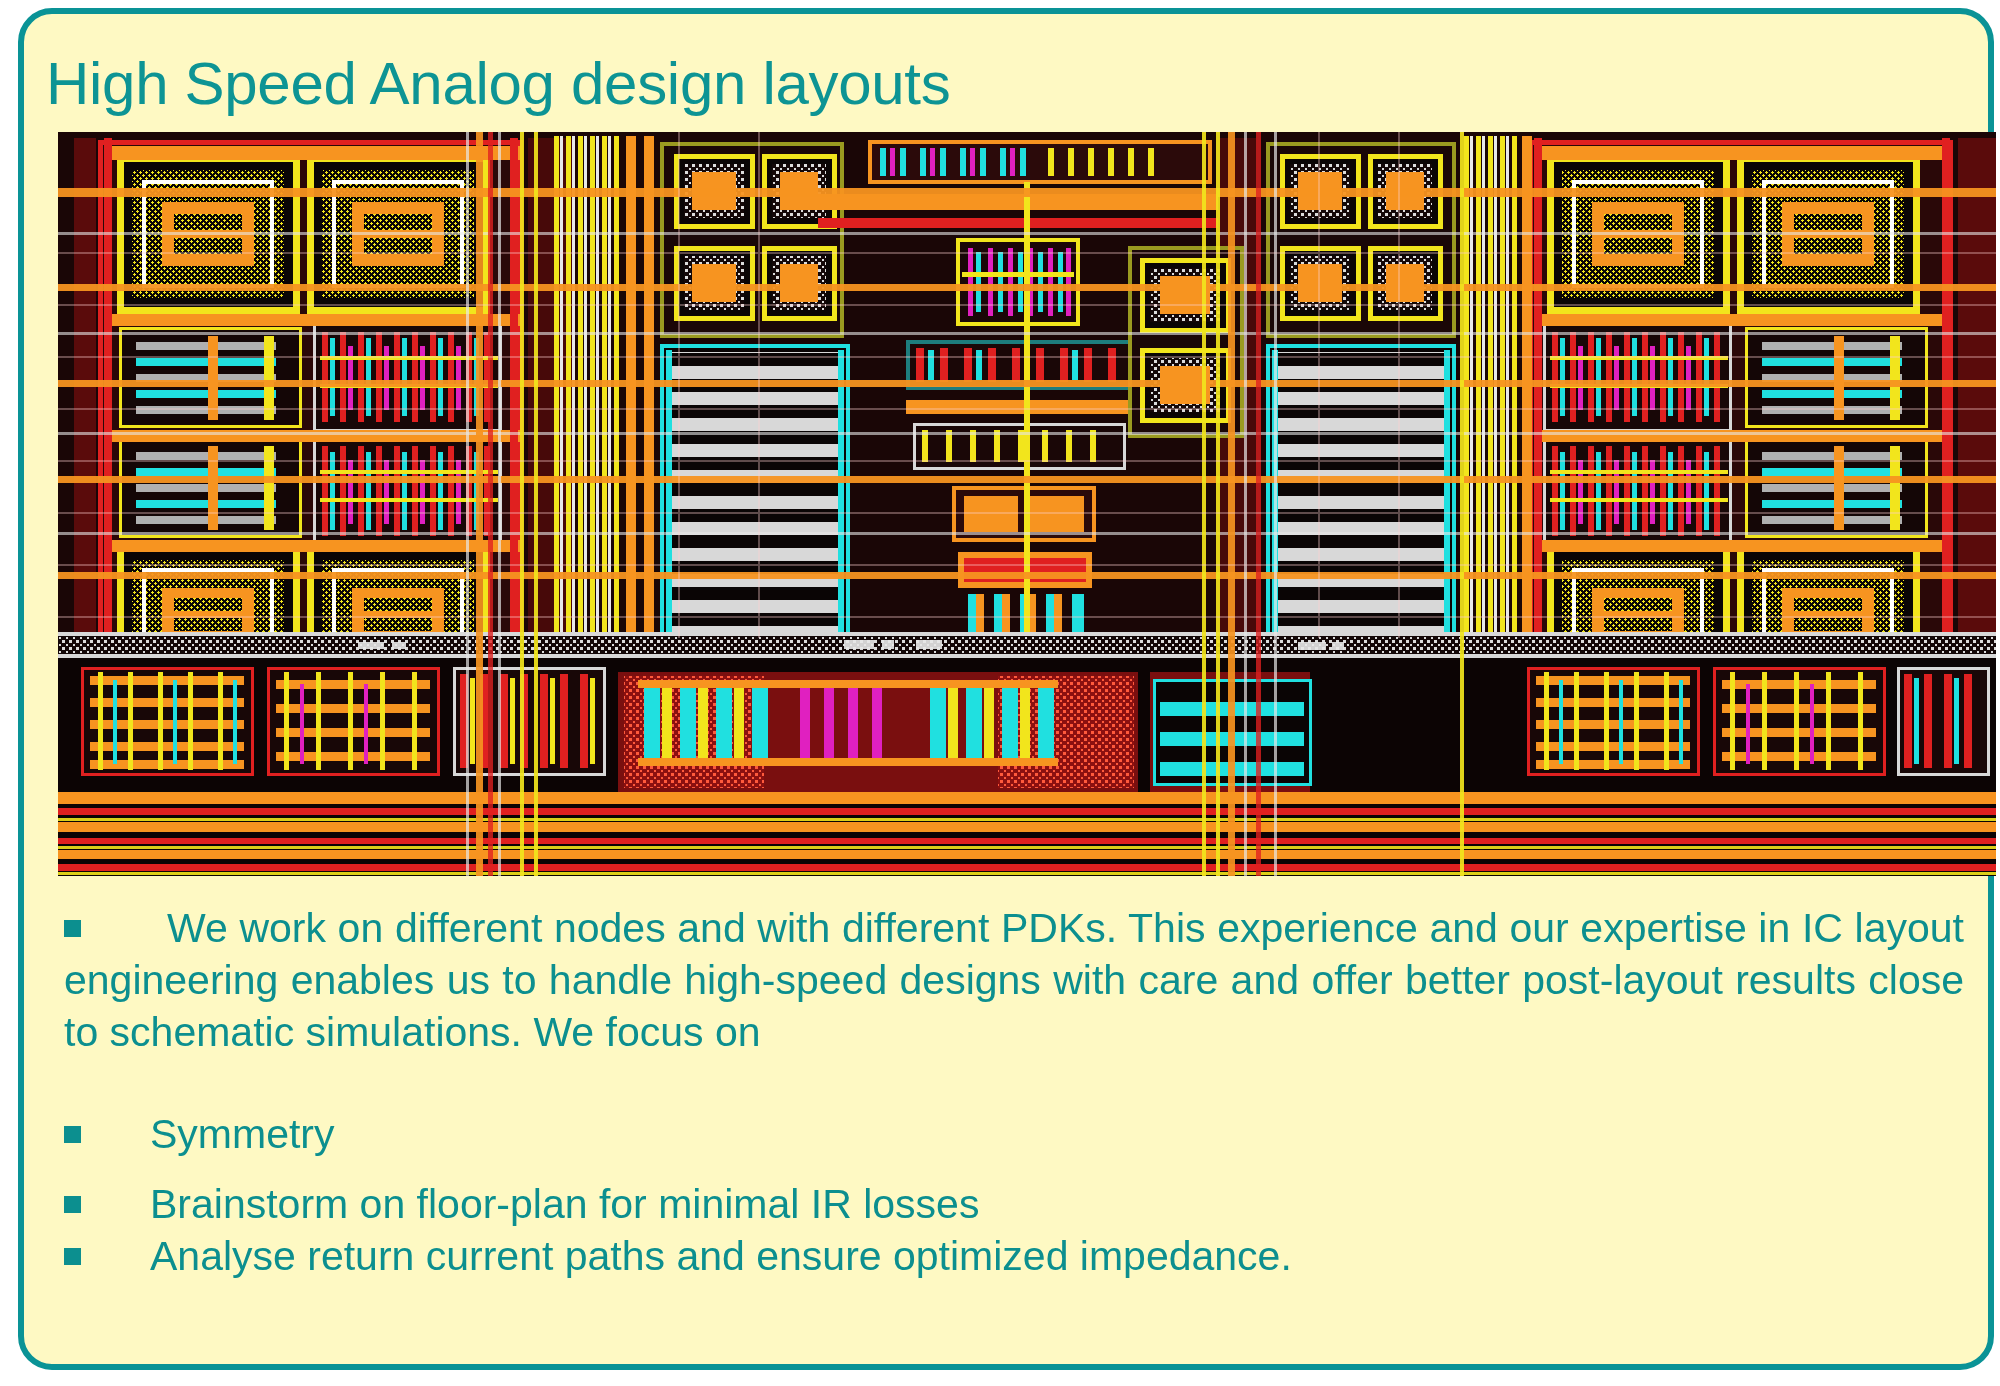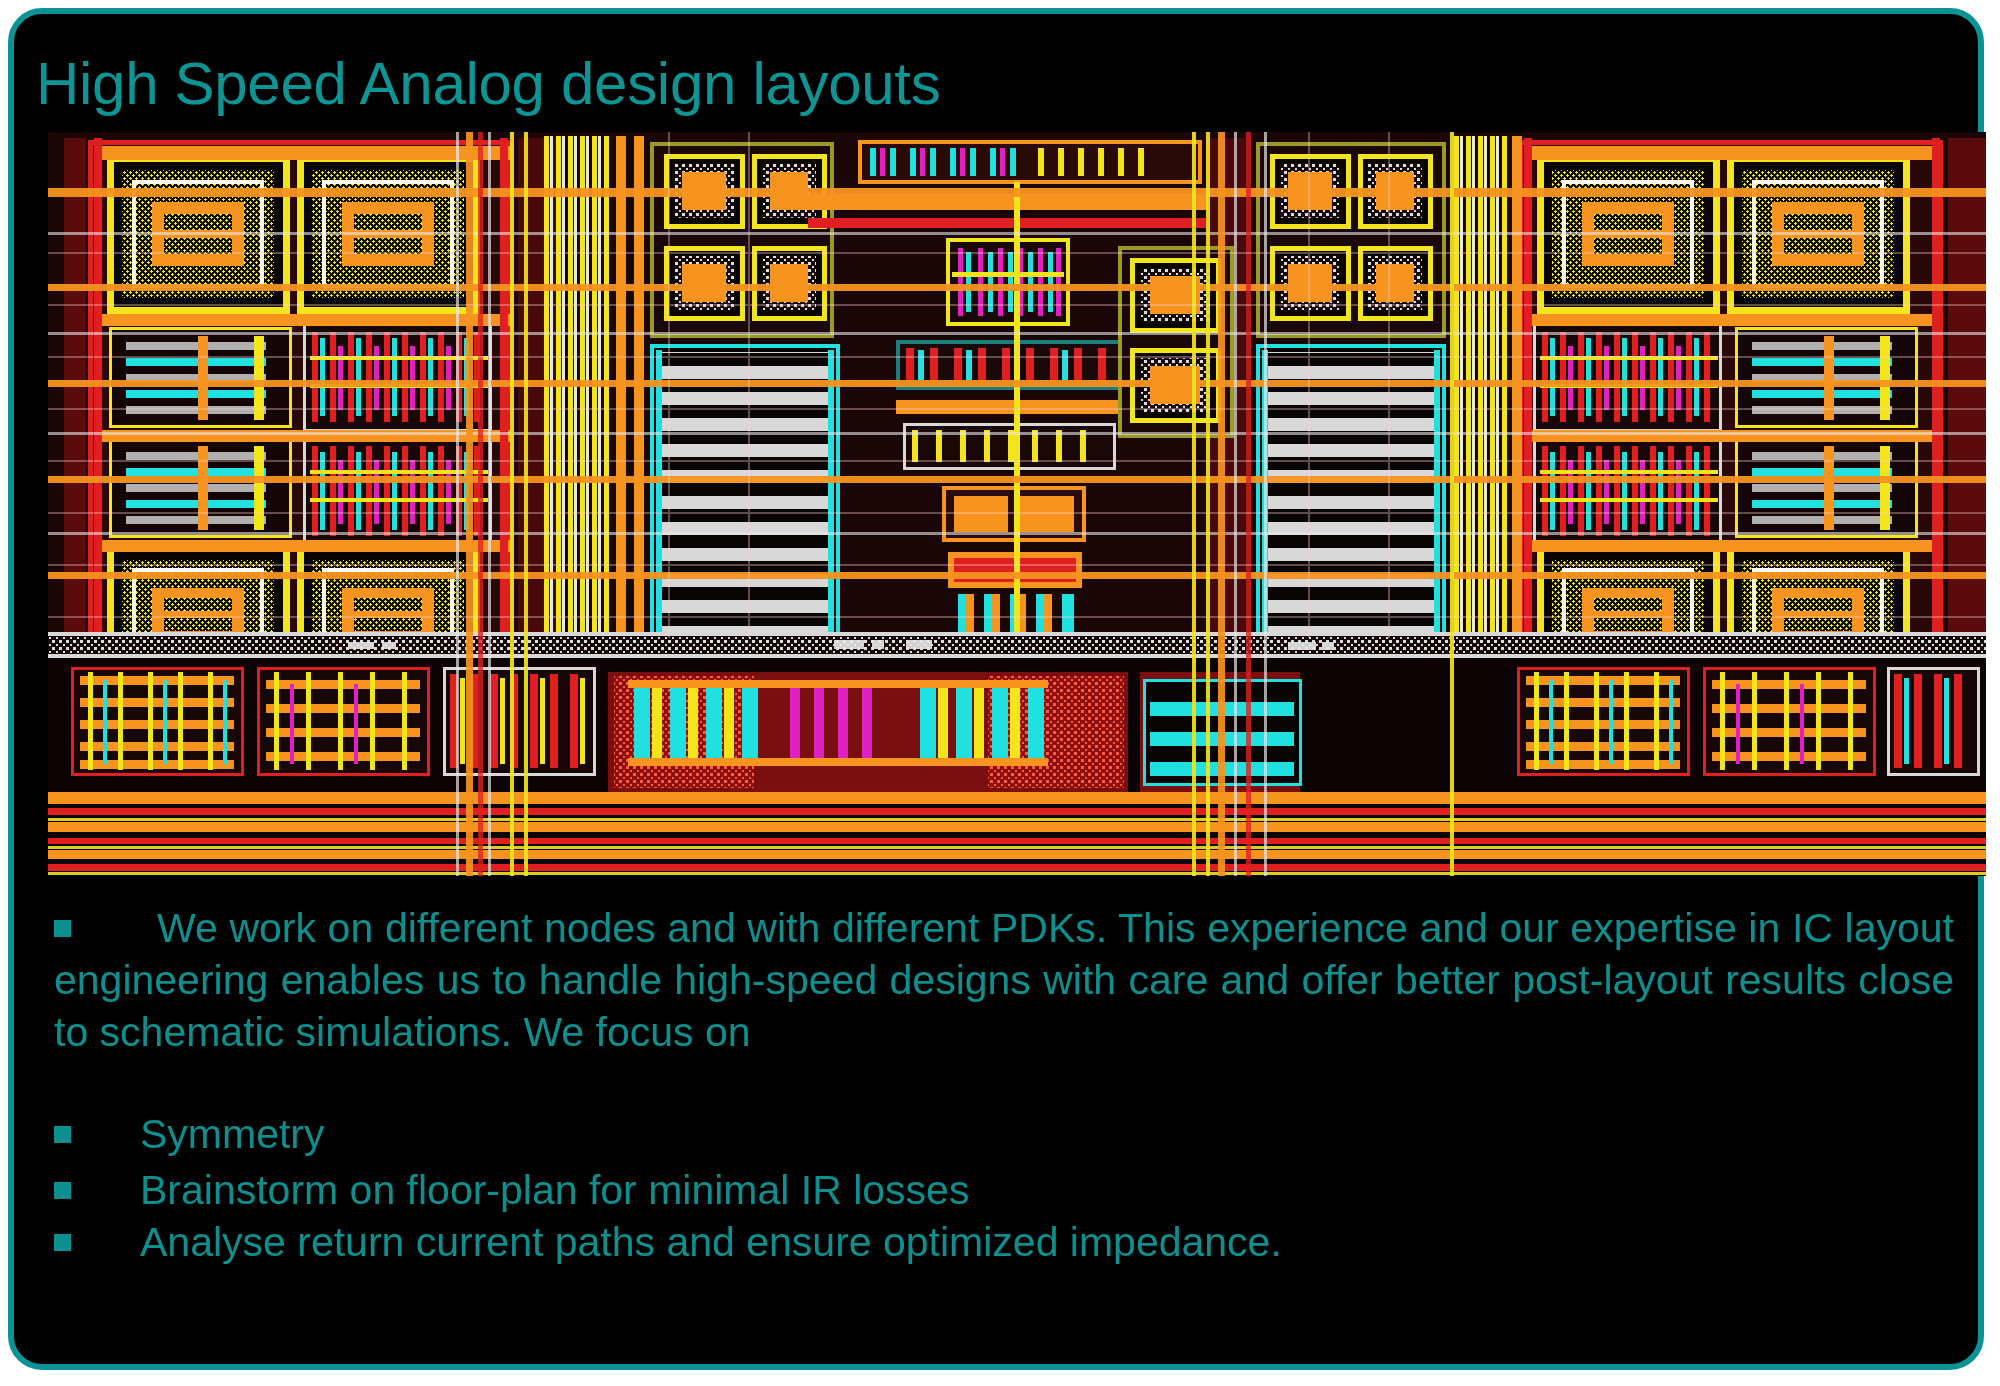--- a/index.html
+++ b/index.html
@@ -10,28 +10,28 @@
   body {
     width: 2000px;
     height: 1386px;
     font-family: "Liberation Sans", sans-serif;
     overflow: hidden;
   }
 
   
   #slide-card {
     position: absolute;
-    left: 8px;
+    left: 18px;
     top: 8px;
     width: 1976px;
     height: 1362px;
     box-sizing: border-box;
     border: 6px solid #0a9396;
     border-radius: 34px;
-    background: #000000;
+    background: #fef9c3;
   }
 
   
   #slide-title {
     position: absolute;
     left: 22px;
     top: 40px;
     font-size: 60px;
     line-height: 1.0;
     color: #0d9494;
@@ -90,21 +90,21 @@
     color: #0c8f8f;
   }
   .bullet-row .bullet-marker {
     width: 86px;
     flex: 0 0 86px;
     padding-top: 0;
   }
   .bullet-row .bullet-text { flex: 1 1 auto; white-space: nowrap; }
 
   #paragraph-1 { margin-bottom: 50px; }
-  #bullet-item-0 { margin-bottom: 4px; }
+  #bullet-item-0 { margin-bottom: 18px; }
   #bullet-item-1 { }
 </style>
 </head>
 <body>
 
 <div id="slide-card">
 
   <div id="slide-title">High Speed Analog design layouts</div>
 
   <div id="ic-layout-figure">

